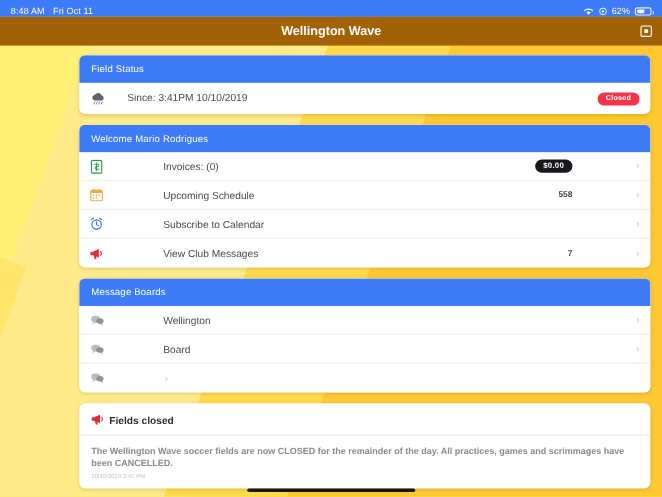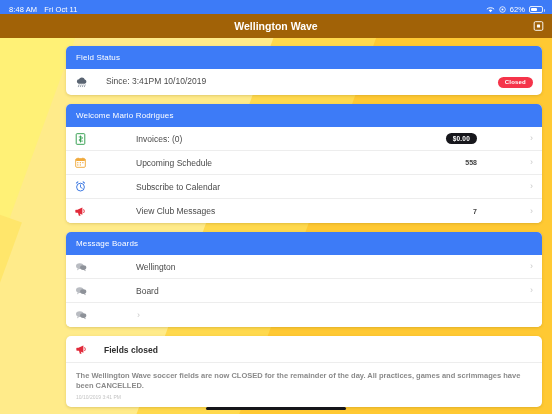--- a/index.html
+++ b/index.html
@@ -214,21 +214,21 @@
     justify-content: space-between;
   }
   .field-left { display: flex; align-items: flex-start; gap: 17px; }
   .field-text { font-size: 8.5px; color: #4a4a4a; }
 
   
   .ann { padding: 0; }
   .ann-head {
     display: flex;
     align-items: center;
-    gap: 16px;
+    gap: 3px;
     padding: 8px 10px 7px 10px;
     border-bottom: 1px solid #ededed;
   }
   .ann-title {
     font-size: 8.5px;
     font-weight: bold;
     color: #2e2e2e;
   }
   .ann-body { padding: 8px 10px 7px 10px; }
   .ann-text {

